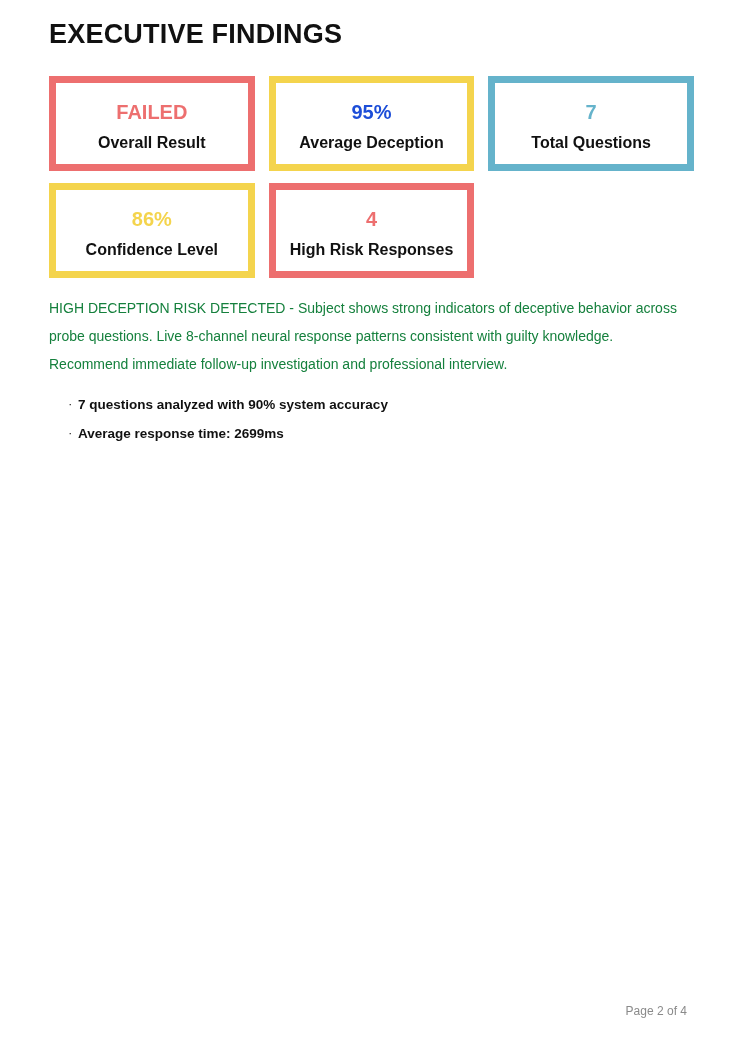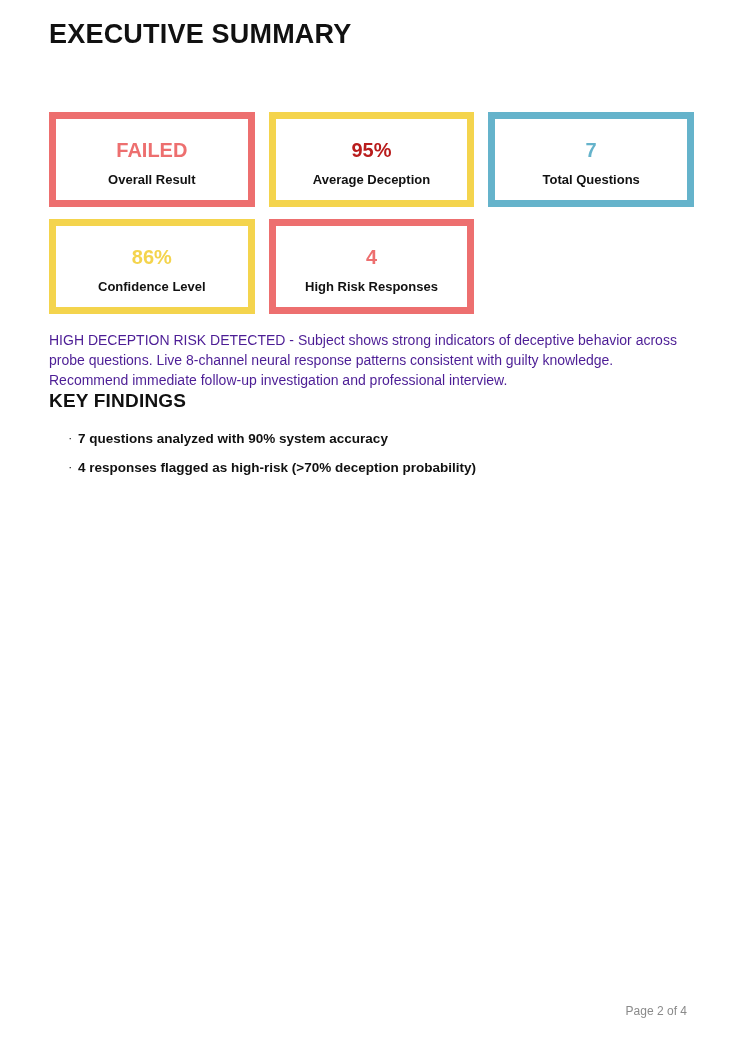--- a/index.html
+++ b/index.html
@@ -18,21 +18,21 @@
   }
   h1.page-title {
     margin: 0;
     padding-top: 19px;
     font-size: 27px;
     font-weight: bold;
     letter-spacing: 0.2px;
     color: #111111;
   }
   .cards {
-    margin-top: 62px;
+    margin-top: 26px;
     display: grid;
     grid-template-columns: repeat(3, 1fr);
     gap: 12px 14px;
   }
   .stat-card {
     height: 95px;
     background: #ffffff;
     border: 7px solid #cccccc; 
     display: flex;
     flex-direction: column;
@@ -41,39 +41,39 @@
     padding-top: 6px;
     text-align: center;
   }
   .stat-value {
     font-size: 20px;
     font-weight: bold;
     line-height: 1;
   }
   .stat-label {
     margin-top: 13px;
-    font-size: 13px;
+    font-size: 16px;
     font-weight: bold;
     color: #111111;
     line-height: 1;
   }
   h2.section-heading {
     margin: 0;
     font-size: 19px;
     font-weight: bold;
     color: #111111;
     letter-spacing: 0.2px;
   }
   .assessment-heading { margin-top: 54px; }
   .assessment-body {
     margin: 16px 0 0 0;
     max-width: 650px;
     font-size: 14px;
-    line-height: 20px;
-    color: #4c1d95;
+    line-height: 28px;
+    color: #15803d;
   }
   .findings-heading { margin-top: 36px; }
   .findings-list {
     list-style: none;
     margin: 20px 0 0 0;
     padding: 0 0 0 19px;
   }
   .findings-list li {
     position: relative;
     padding-left: 10px;
@@ -97,29 +97,29 @@
     right: 56px;
     font-size: 12px;
     color: #8a8a8a;
   }
 </style>
 </head>
 <body>
 
 <main class="content">
 
-  <h1 class="page-title">EXECUTIVE SUMMARY</h1>
+  <h1 class="page-title">EXECUTIVE FINDINGS</h1>
 
   <section class="cards">
     <div class="stat-card" style="border-color: rgb(237, 111, 111);">
       <div class="stat-value" style="color: rgb(237, 111, 111);">FAILED</div>
       <div class="stat-label">Overall Result</div>
     </div>
     <div class="stat-card" style="border-color: rgb(244, 212, 77);">
-      <div class="stat-value" style="color: #b91c1c;">95%</div>
+      <div class="stat-value" style="color: #1d4ed8;">95%</div>
       <div class="stat-label">Average Deception</div>
     </div>
     <div class="stat-card" style="border-color: rgb(101, 179, 203);">
       <div class="stat-value" style="color: rgb(101, 179, 203);">7</div>
       <div class="stat-label">Total Questions</div>
     </div>
     <div class="stat-card" style="border-color: rgb(244, 212, 77); align-items: center;">
       <div class="stat-value" style="color: rgb(244, 212, 77);">86%</div>
       <div class="stat-label">Confidence Level</div>
     </div>
@@ -127,22 +127,21 @@
       <div class="stat-value" style="color: rgb(237, 111, 111);">4</div>
       <div class="stat-label">High Risk Responses</div>
     </div>
   </section>
 
   <section>
     <p class="assessment-body">HIGH DECEPTION RISK DETECTED - Subject shows strong indicators of deceptive behavior across probe questions. Live 8-channel neural response patterns consistent with guilty knowledge. Recommend immediate follow-up investigation and professional interview.</p>
   </section>
 
   <section>
-    <h2 class="section-heading findings-heading">KEY FINDINGS</h2>
     <ul class="findings-list">
       <li>7 questions analyzed with 90% system accuracy</li>
-      <li>4 responses flagged as high-risk (&gt;70% deception probability)</li>
+      <li>Average response time: 2699ms</li>
     </ul>
   </section>
 
 </main>
 
 <div class="page-footer">Page 2 of 4</div>
 
 </body></html>

